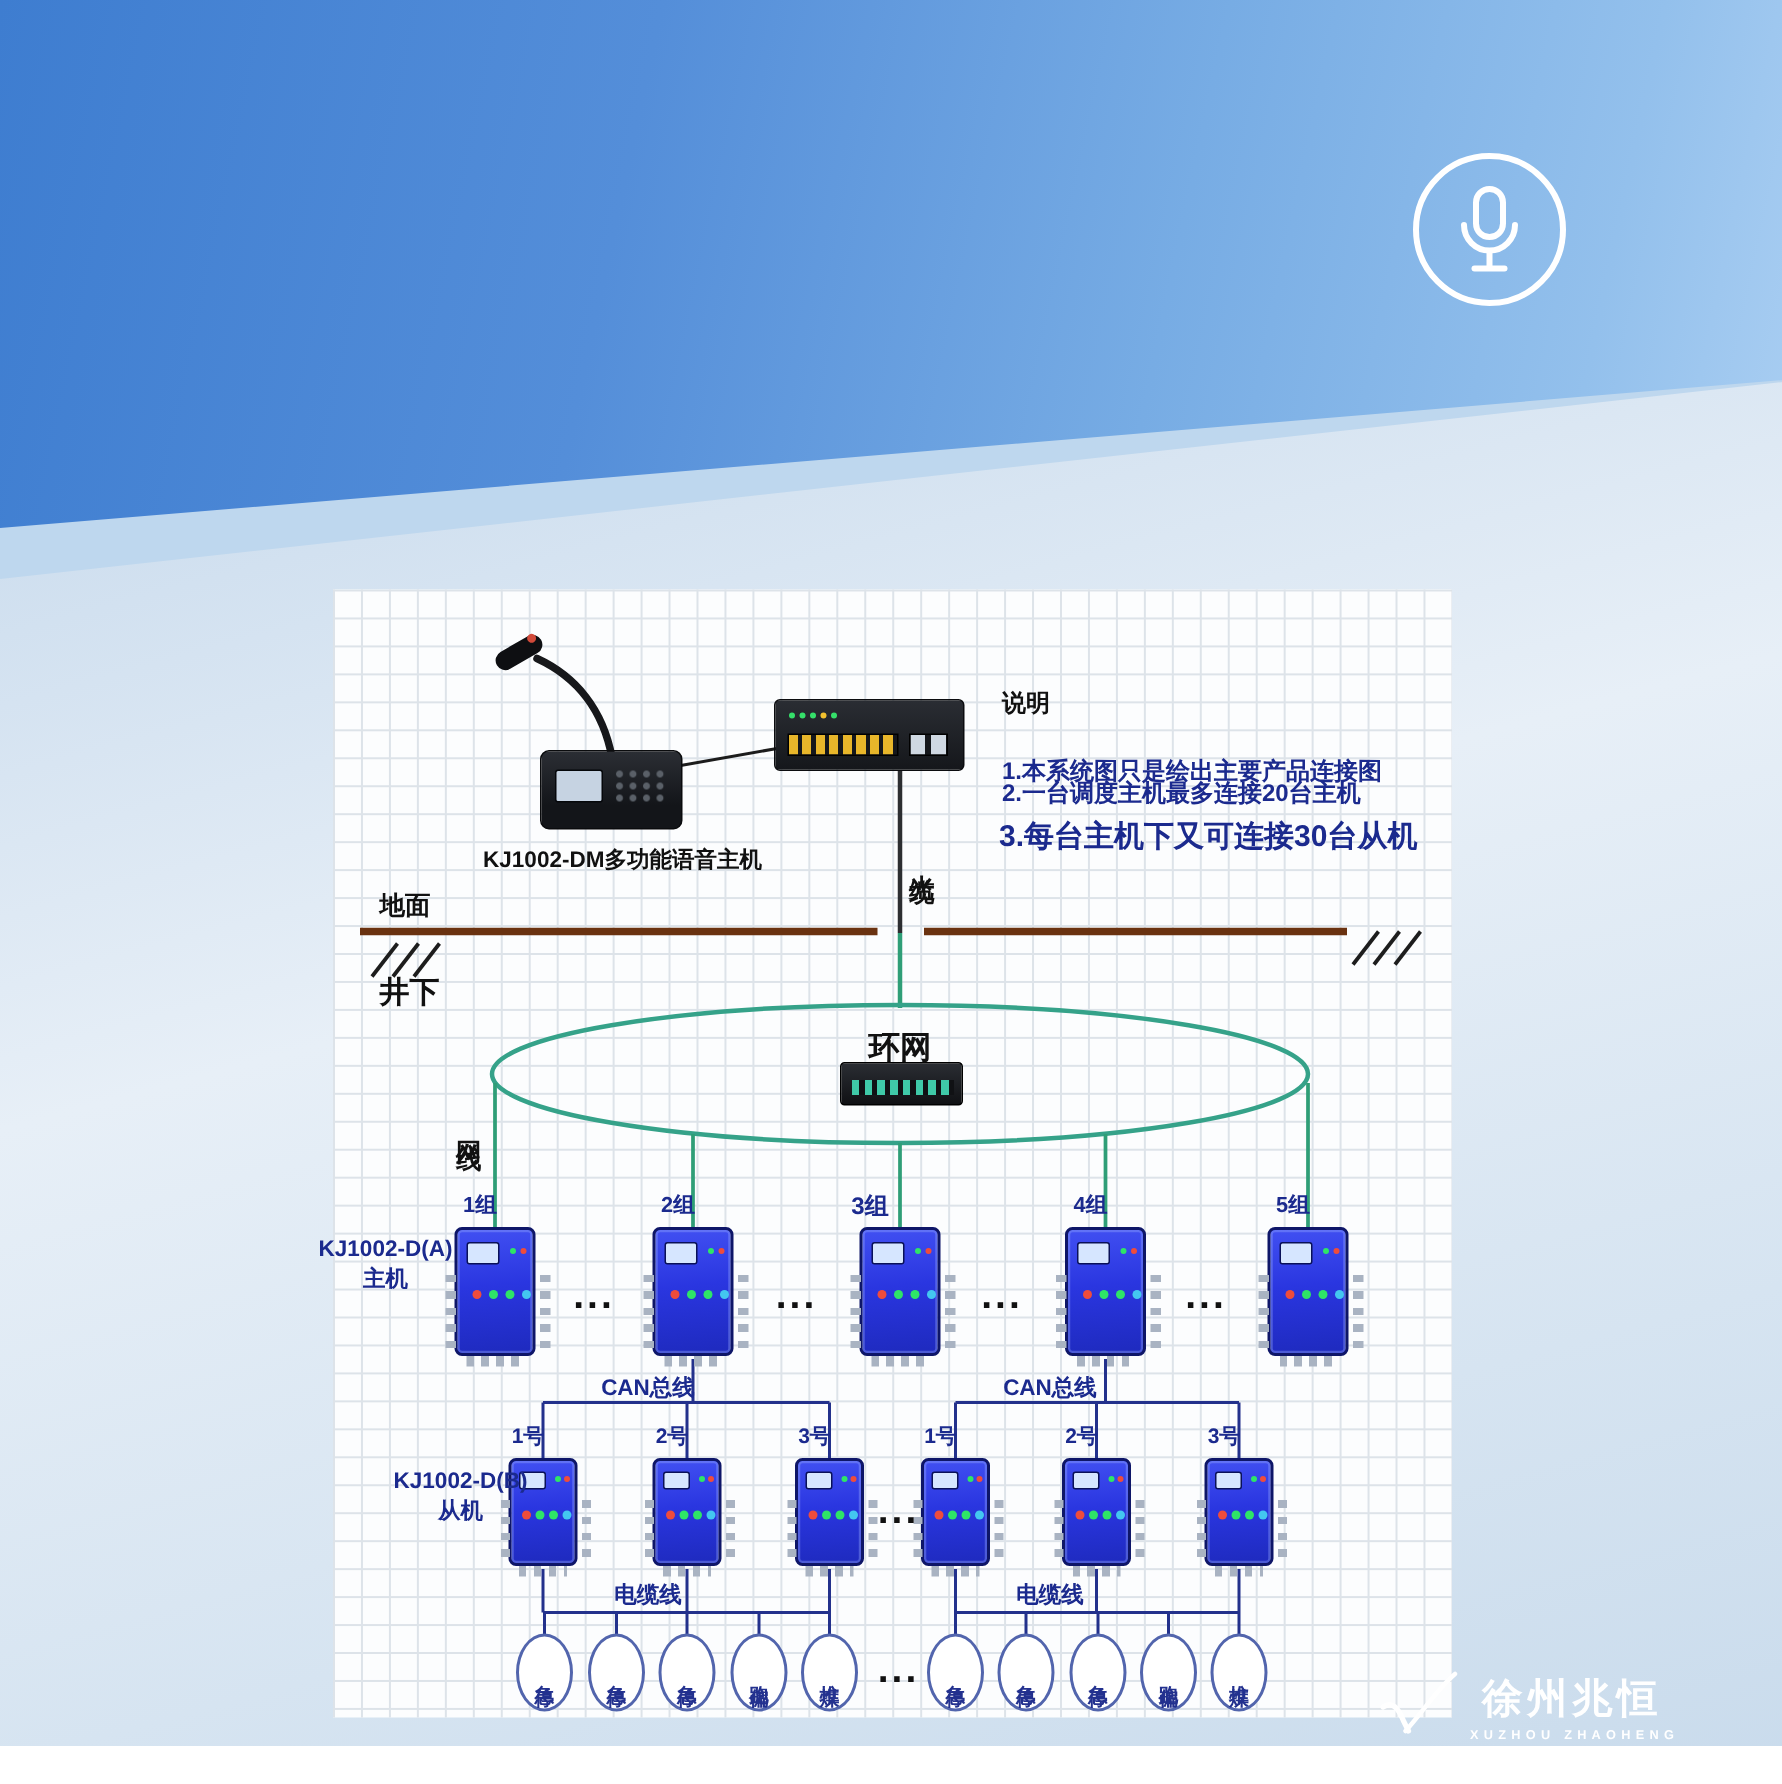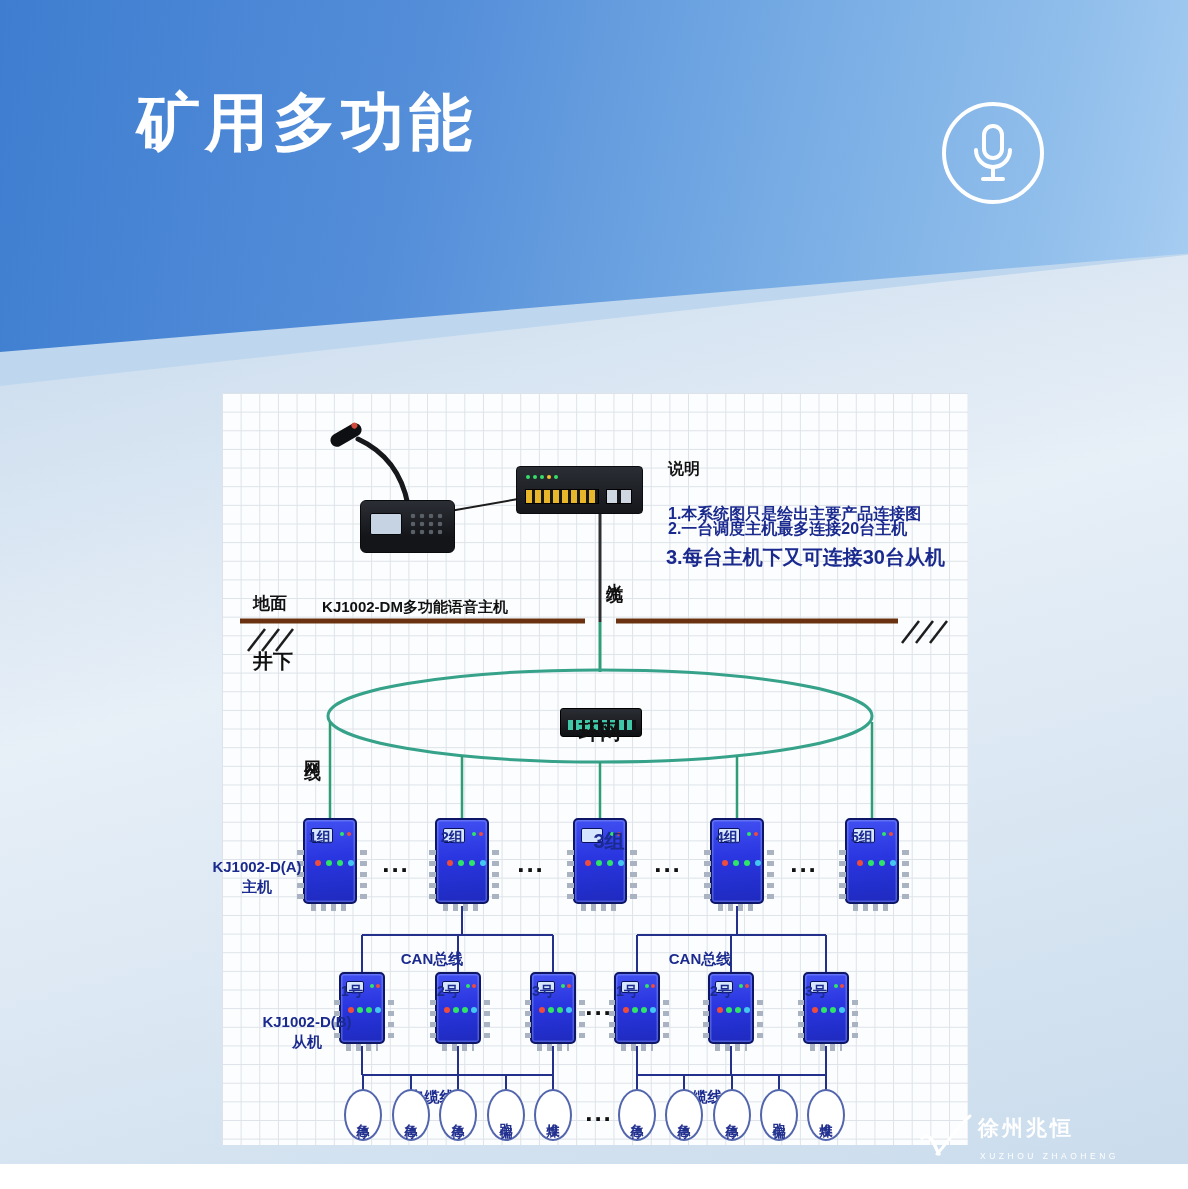--- a/index.html
+++ b/index.html
@@ -67,43 +67,42 @@
   
   .console{left:138px;top:107px;width:95px;height:53px;border-radius:6px;border:1px solid #0a0b0d;
     background:linear-gradient(180deg,#2b2e34,#131519 70%);}
   .console::before{content:"";position:absolute;left:9px;top:12px;width:30px;height:20px;
     background:#c6d3e2;border:1px solid #05070a;border-radius:2px;}
   .console::after{content:"";position:absolute;right:8px;top:12px;width:36px;height:24px;
     background-image:radial-gradient(circle at 3px 3px,#5a6068 2px,transparent 2.6px);background-size:9px 8px;}
   
   .lbl{position:absolute;font-weight:700;color:#111;white-space:nowrap;}
   .navy{color:#1b2a8e;}
-  .center{text-align:center;margin-top:34px;}
+  .center{text-align:center;}
   .vtext{writing-mode:vertical-rl;text-orientation:upright;letter-spacing:3px;line-height:1;}
   .dots{position:absolute;font-weight:700;color:#111;font-size:26px;letter-spacing:2px;text-align:center;}
   
   .sensor{position:absolute;top:696px;width:38px;height:52px;border:2px solid #5265ad;border-radius:50%;
     background:#fff;display:flex;align-items:center;justify-content:center;box-sizing:border-box;}
   .sensor span{writing-mode:vertical-rl;text-orientation:upright;font-size:13px;font-weight:700;
     color:#23318f;line-height:1;letter-spacing:2px;}
   
   .brand{position:absolute;left:920px;top:1110px;width:240px;height:62px;color:#fff;}
   .brand-logo{position:absolute;left:0;top:4px;}
-  .brand-name{position:absolute;left:58px;top:4px;font-size:21px;font-weight:700;letter-spacing:3px;}
-  .brand-sub{position:absolute;left:60px;top:41px;font-size:8.5px;letter-spacing:3.5px;}
+  .brand-name{position:absolute;left:68px;top:4px;font-size:27px;font-weight:700;letter-spacing:3px;}
+  .brand-sub{position:absolute;left:60px;top:41px;font-size:8.5px;letter-spacing:3.5px;font-weight:bold;}
   .bottom-strip{position:absolute;left:0;top:1164px;width:100%;height:25px;background:#fff;}
 </style>
 </head>
 <body>
 
 <div class="page">
 
   <div class="header-under"></div>
   <div class="header">
-    <div class="title title1">矿用多功能</div>
     <svg class="mic-badge" width="106" height="106" viewBox="0 0 106 106">
       <circle cx="53" cy="53" r="49" fill="none" stroke="#fff" stroke-width="4"></circle>
       <rect x="44" y="26" width="18" height="32" rx="9" fill="none" stroke="#fff" stroke-width="4"></rect>
       <path d="M36,50 a17,17 0 0 0 34,0" fill="none" stroke="#fff" stroke-width="4" stroke-linecap="round"></path>
       <line x1="53" y1="67" x2="53" y2="78" stroke="#fff" stroke-width="4"></line>
       <line x1="43" y1="79" x2="63" y2="79" stroke="#fff" stroke-width="4" stroke-linecap="round"></line>
     </svg>
   </div>
 
   <div class="diagram">
@@ -209,21 +208,21 @@
     <div class="lbl navy" style="left:446px;top:126px;font-size:16px">2.一台调度主机最多连接20台主机</div>
     <div class="lbl navy" style="left:444px;top:151px;font-size:20px">3.每台主机下又可连接30台从机</div>
     <div class="lbl vtext" style="left:384px;top:176px;font-size:17px">光缆</div>
     <div class="lbl" style="left:31px;top:199px;font-size:17px">地面</div>
     <div class="lbl" style="left:31px;top:255px;font-size:20px">井下</div>
     <div class="lbl center" style="left:330px;top:291px;width:96px;font-size:21px">环网</div>
     <div class="lbl vtext" style="left:82px;top:354px;font-size:17px">网线</div>
 
     <div class="lbl navy center" style="left:78px;top:401px;width:40px;font-size:14.5px">1组</div>
     <div class="lbl navy center" style="left:210px;top:401px;width:40px;font-size:14.5px">2组</div>
-    <div class="lbl navy center" style="left:367px;top:401px;width:40px;font-size:20px">3组</div>
+    <div class="lbl navy center" style="left:338px;top:401px;width:40px;font-size:16px">3组</div>
     <div class="lbl navy center" style="left:485px;top:401px;width:40px;font-size:14.5px">4组</div>
     <div class="lbl navy center" style="left:620px;top:401px;width:40px;font-size:14.5px">5组</div>
 
     <div class="lbl navy center" style="left:-25px;top:430px;width:120px;font-size:15px;line-height:20px">
       <div>KJ1002-D(A)</div>
       <div>主机</div>
     </div>
 
     <div class="dots" style="left:152px;top:455px;width:44px">...</div>
     <div class="dots" style="left:287px;top:455px;width:44px">...</div>

